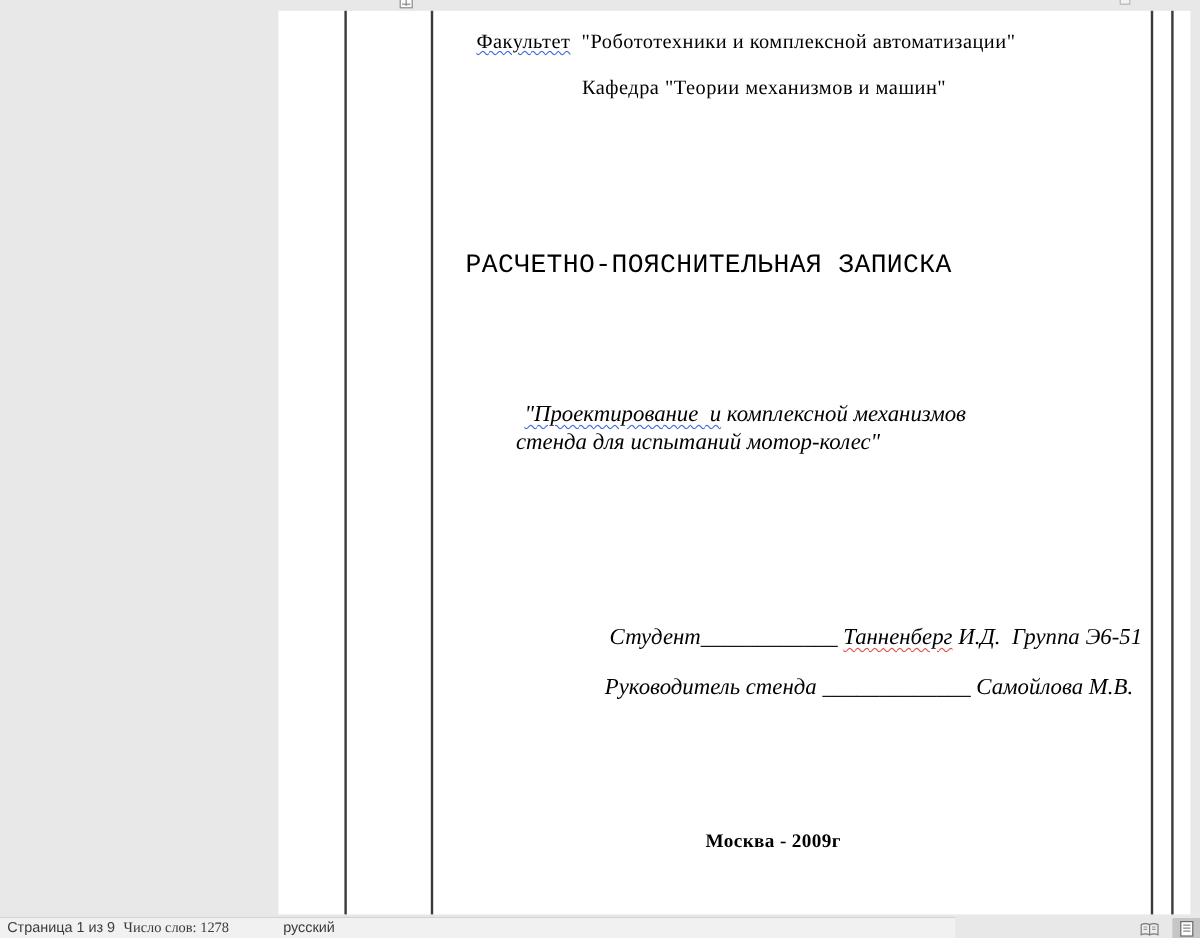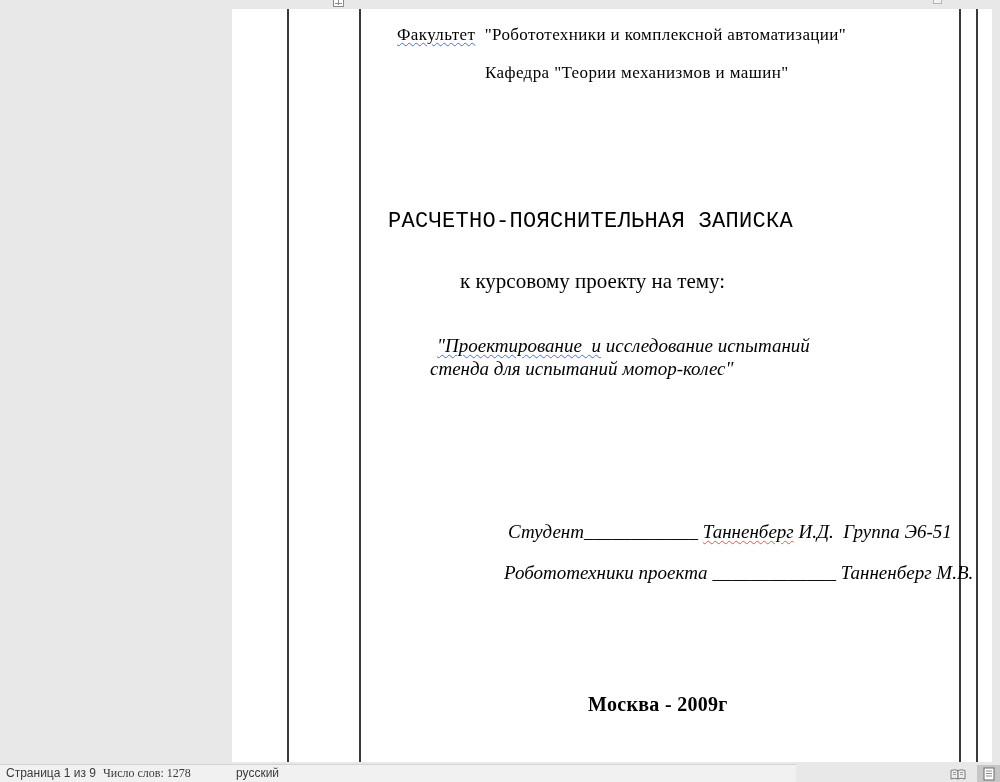--- a/index.html
+++ b/index.html
@@ -31,21 +31,21 @@
     line-height:1.15;
   }
   .l-faculty{left:165px;top:16px;font-size:17px;letter-spacing:.4px;}
   .l-department{left:253px;top:54px;font-size:17px;letter-spacing:.4px;}
   .l-title{left:156px;top:200px;font-size:22px;letter-spacing:.3px;font-family:Liberation Mono, monospace;}
   .l-subtitle{left:228px;top:260px;font-size:21px;}
   .l-theme1{left:205px;top:326px;font-size:19px;font-style:italic;}
   .l-theme2{left:198px;top:349px;font-size:19px;font-style:italic;}
   .l-student{left:276px;top:512px;font-size:19px;font-style:italic;}
   .l-supervisor{left:272px;top:553px;font-size:19px;font-style:italic;}
-  .l-footer{left:356px;top:684px;font-size:20px;font-weight:bold;letter-spacing:.3px;}
+  .l-footer{left:356px;top:684px;font-size:16px;font-weight:bold;letter-spacing:.3px;}
   .wavy-blue{
     text-decoration-line:underline;
     text-decoration-style:wavy;
     text-decoration-color:#4a6fdc;
     text-decoration-thickness:1px;
     text-underline-offset:2px;
     text-align:center;
   }
   .wavy-red{
     text-decoration-line:underline;
@@ -98,29 +98,28 @@
   <div class="frame-line fl-2"></div>
   <div class="frame-line fl-3"></div>
   <div class="frame-line fl-4"></div>
 
   <div class="docline l-faculty"><span class="wavy-blue">Факультет</span><span>  "Робототехники и комплексной автоматизации"</span></div>
 
   <div class="docline l-department">Кафедра "Теории механизмов и машин"</div>
 
   <div class="docline l-title">РАСЧЕТНО-ПОЯСНИТЕЛЬНАЯ ЗАПИСКА</div>
 
-  <div class="docline l-subtitle">к курсовому проекту на тему:</div>
 
-  <div class="docline l-theme1"><span class="wavy-blue">"Проектирование  и</span><span> исследование испытаний</span></div>
+  <div class="docline l-theme1"><span class="wavy-blue">"Проектирование  и</span><span> комплексной механизмов</span></div>
 
   <div class="docline l-theme2">стенда для испытаний мотор-колес"</div>
 
   <div class="docline l-student"><span>Студент</span><span>____________</span> <span class="wavy-red">Танненберг</span><span> И.Д.  Группа Э6-51</span></div>
 
-  <div class="docline l-supervisor"><span>Робототехники проекта </span><span>_____________</span><span> Танненберг М.В.</span></div>
+  <div class="docline l-supervisor"><span>Руководитель стенда </span><span>_____________</span><span> Самойлова М.В.</span></div>
 
   <div class="docline l-footer">Москва - 2009г</div>
 </div>
 
 <div class="status-bar">
   <span class="sb-item sb-page">Страница 1 из 9</span>
   <span class="sb-item sb-words">Число слов: 1278</span>
   <span class="sb-item sb-proof">
     
   </span>

